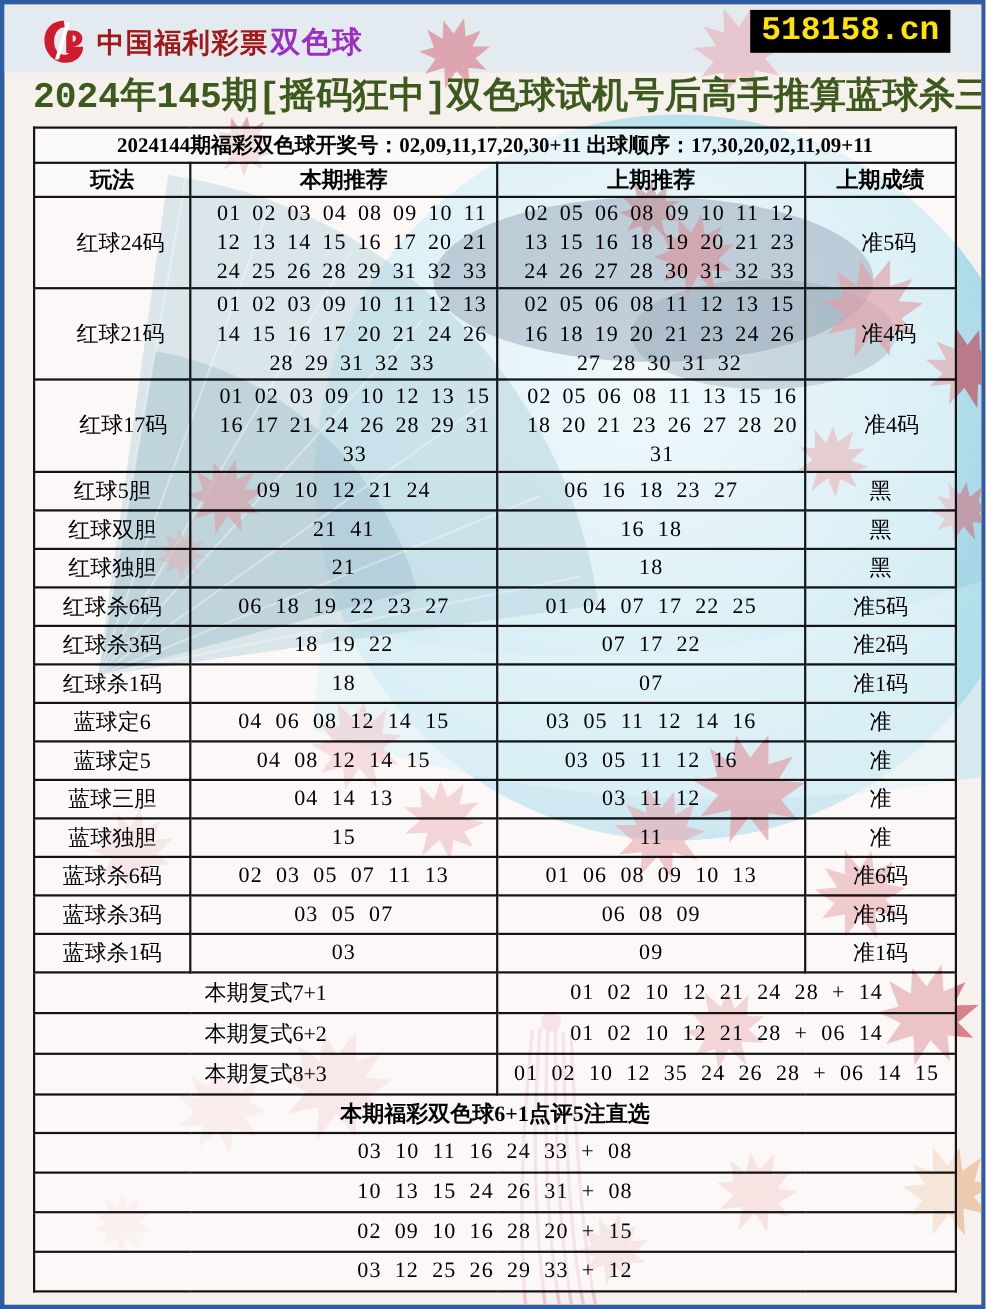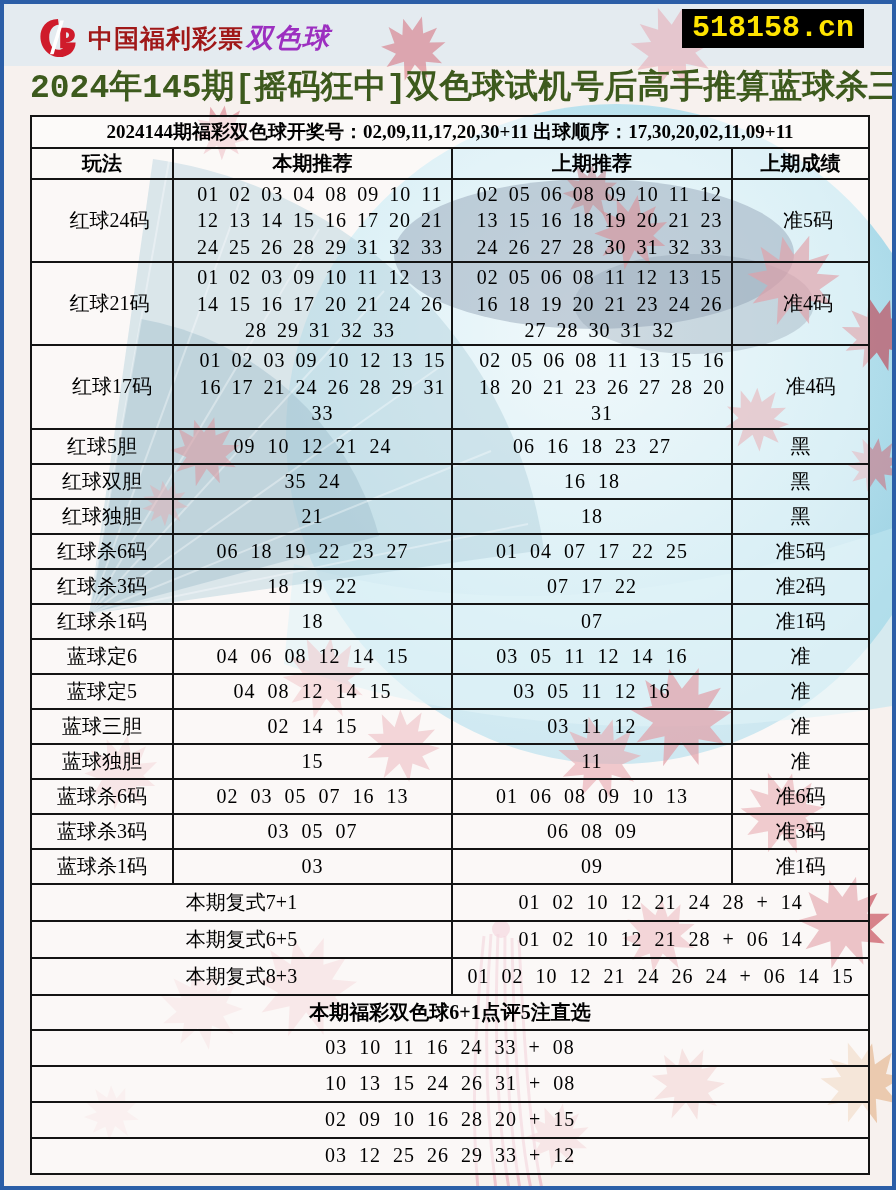--- a/index.html
+++ b/index.html
@@ -15,21 +15,21 @@
     overflow:hidden;
     background:#fdba74;
   }
   .bg{position:absolute;left:0;top:0;z-index:0;}
   .content{position:relative;z-index:1;padding:0 26px;}
   
   .topbar{position:relative;height:58px;}
   .logo{position:absolute;left:6px;top:12px;display:flex;align-items:center;}
   .logo-mark{width:44px;height:44px;margin-right:8px;}
   .logo-text{font-family:"Liberation Sans","DejaVu Sans",sans-serif;font-size:25px;font-weight:bold;color:#a01818;letter-spacing:1px;}
-  .logo-brand{font-family:"Liberation Sans","DejaVu Sans",sans-serif;font-size:27px;font-weight:bold;font-style:italic;color:#9c2fc0;margin-left:2px;letter-spacing:1px;}
+  .logo-brand{font-family:"Liberation Sans","DejaVu Sans",sans-serif;font-size:27px;font-weight:bold;color:#9c2fc0;margin-left:2px;letter-spacing:1px;}
   .badge{
     position:absolute;right:2px;top:5px;
     background:#000;color:#ffe400;
     font-family:"Liberation Mono","DejaVu Sans Mono",monospace;
     font-size:30px;font-weight:bold;
     padding:3px 10px;line-height:1.1;
   }
   
   .title{
     margin:2px 0 6px 0;
@@ -189,21 +189,21 @@
         <td>准4码</td>
       </tr>
       <tr class="h1">
         <td>红球5胆</td>
         <td class="nums">09 10 12 21 24</td>
         <td class="nums">06 16 18 23 27</td>
         <td>黑</td>
       </tr>
       <tr class="h1">
         <td>红球双胆</td>
-        <td class="nums">35 24</td>
+        <td class="nums">21 41</td>
         <td class="nums">16 18</td>
         <td>黑</td>
       </tr>
       <tr class="h1">
         <td>红球独胆</td>
         <td class="nums">21</td>
         <td class="nums">18</td>
         <td>黑</td>
       </tr>
       <tr class="h1">
@@ -231,33 +231,33 @@
         <td>准</td>
       </tr>
       <tr class="h1">
         <td>蓝球定5</td>
         <td class="nums">04 08 12 14 15</td>
         <td class="nums">03 05 11 12 16</td>
         <td>准</td>
       </tr>
       <tr class="h1">
         <td>蓝球三胆</td>
-        <td class="nums">02 14 15</td>
+        <td class="nums">04 14 13</td>
         <td class="nums">03 11 12</td>
         <td>准</td>
       </tr>
       <tr class="h1">
         <td>蓝球独胆</td>
         <td class="nums">15</td>
         <td class="nums">11</td>
         <td>准</td>
       </tr>
       <tr class="h1">
         <td>蓝球杀6码</td>
-        <td class="nums">02 03 05 07 16 13</td>
+        <td class="nums">02 03 05 07 11 13</td>
         <td class="nums">01 06 08 09 10 13</td>
         <td>准6码</td>
       </tr>
       <tr class="h1">
         <td>蓝球杀3码</td>
         <td class="nums">03 05 07</td>
         <td class="nums">06 08 09</td>
         <td>准3码</td>
       </tr>
       <tr class="h1">
@@ -265,26 +265,26 @@
         <td class="nums">03</td>
         <td class="nums">09</td>
         <td>准1码</td>
       </tr>
 
       <tr class="fushi">
         <td colspan="2">本期复式7+1</td>
         <td colspan="2" class="nums">01 02 10 12 21 24 28 + 14</td>
       </tr>
       <tr class="fushi">
-        <td colspan="2">本期复式6+5</td>
+        <td colspan="2">本期复式6+2</td>
         <td colspan="2" class="nums">01 02 10 12 21 28 + 06 14</td>
       </tr>
       <tr class="fushi">
         <td colspan="2">本期复式8+3</td>
-        <td colspan="2" class="nums">01 02 10 12 21 24 26 24 + 06 14 15</td>
+        <td colspan="2" class="nums">01 02 10 12 35 24 26 28 + 06 14 15</td>
       </tr>
 
       <tr class="review-head">
         <td colspan="4">本期福彩双色球6+1点评5注直选</td>
       </tr>
       <tr class="review">
         <td colspan="4">03 10 11 16 24 33 + 08</td>
       </tr>
       <tr class="review">
         <td colspan="4">10 13 15 24 26 31 + 08</td>

